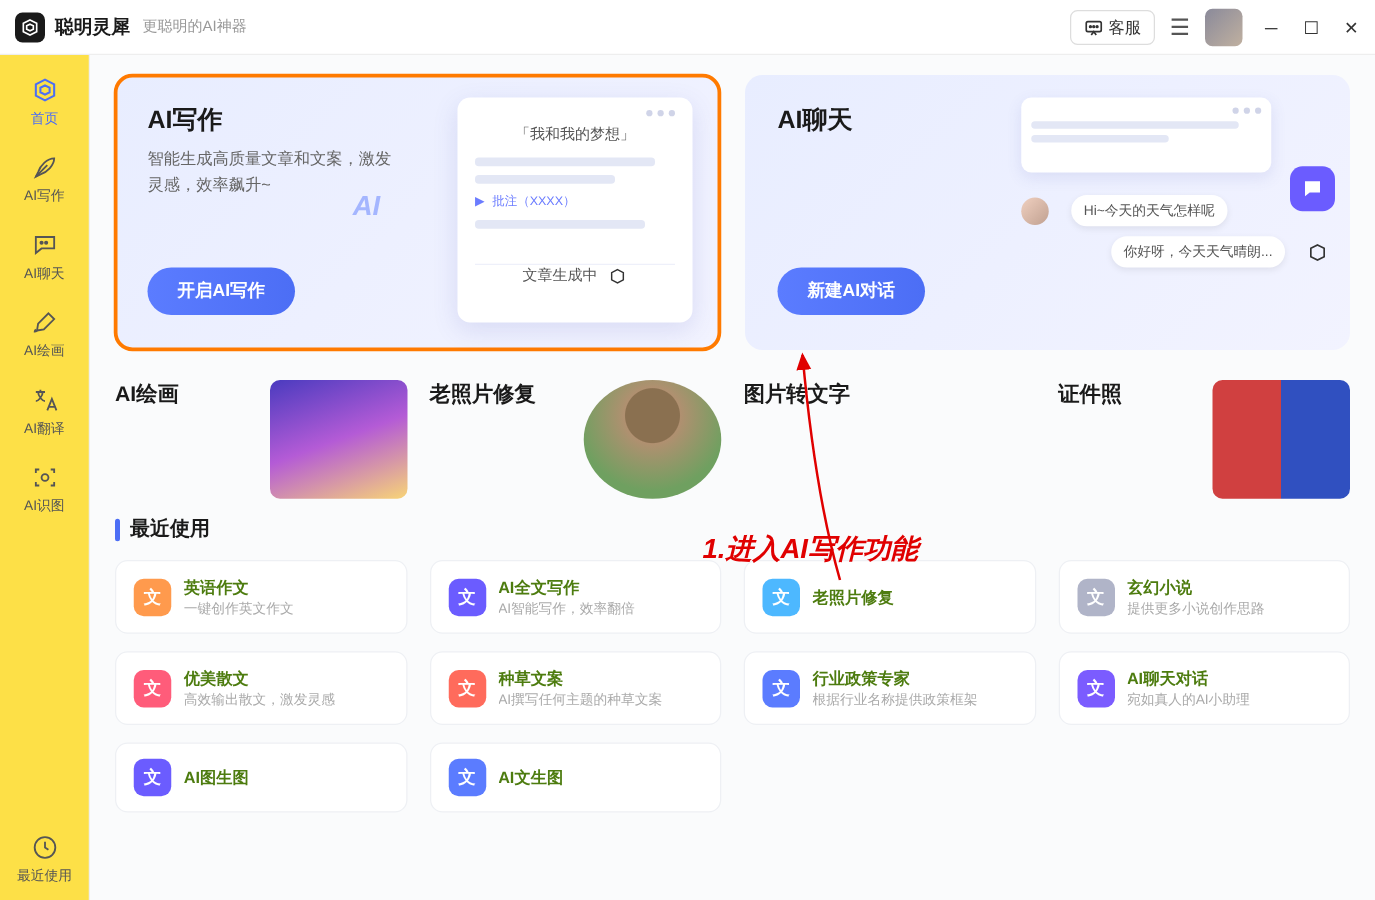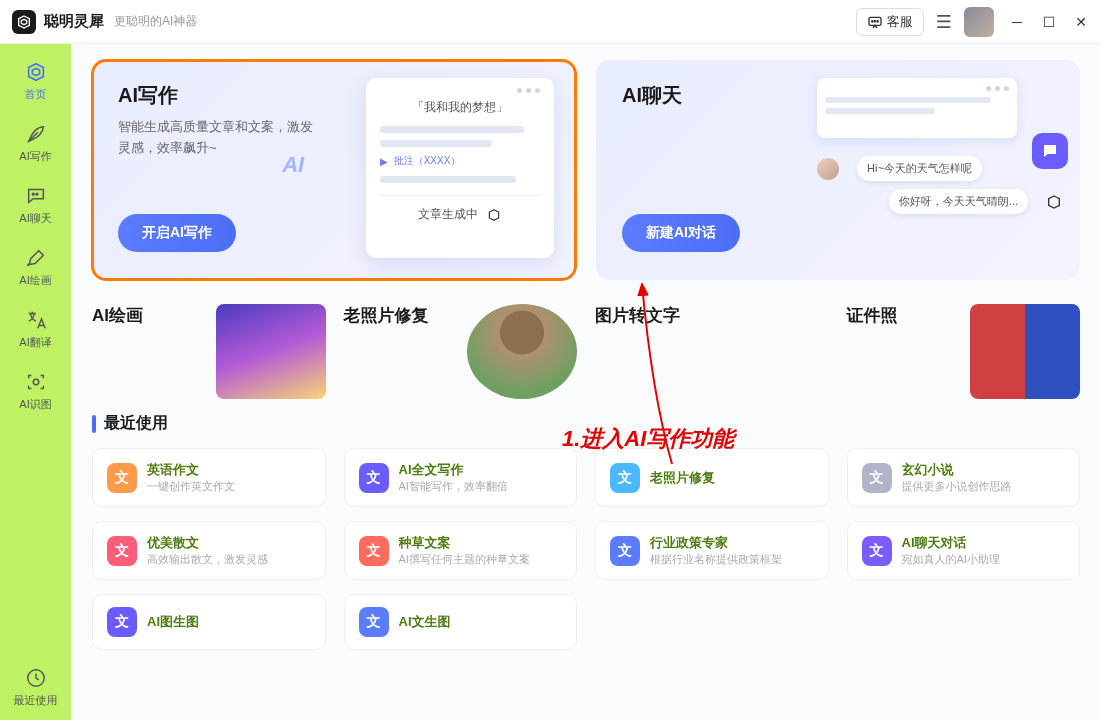--- a/index.html
+++ b/index.html
@@ -15,21 +15,21 @@
 .kefu { display: flex; align-items: center; gap: 4px; font-size: 13px; color: #333; padding: 4px 10px; border: 1px solid #ddd; border-radius: 6px; cursor: pointer; }
 .hamburger { margin: 0 12px; cursor: pointer; color: #555; font-size: 18px; }
 .avatar { width: 30px; height: 30px; border-radius: 6px; background: linear-gradient(135deg,#8a8a9a,#c0b0a0); }
 .win-btns { display: flex; gap: 18px; margin-left: 16px; align-items: center; }
 .win-btn { width: 14px; height: 14px; cursor: pointer; color: #333; display:flex; align-items:center; justify-content:center; font-size:14px; }
 
 
 .layout { display: flex; height: calc(720px - 44px); }
 
 
-.sidebar { width: 72px; background: #bef264; border-right: 1px solid #eee; display: flex; flex-direction: column; align-items: center; padding-top: 8px; }
+.sidebar { width: 72px; background: #fde047; border-right: 1px solid #eee; display: flex; flex-direction: column; align-items: center; padding-top: 8px; }
 .sb-item { width: 60px; padding: 8px 0; display: flex; flex-direction: column; align-items: center; gap: 3px; cursor: pointer; border-radius: 8px; margin-bottom: 4px; color: #555; }
 .sb-item.active { color: #4c6ef5; }
 .sb-item .sb-icon { width: 24px; height: 24px; display:flex; align-items:center; justify-content:center; }
 .sb-item span { font-size: 11px; }
 
 
 .main { flex: 1; padding: 16px 20px; overflow: hidden; position: relative; }
 
 
 .hero-row { display: flex; gap: 20px; }
@@ -41,21 +41,21 @@
 .hero-btn { background: linear-gradient(90deg,#5b7cff,#4c6ef5); color: #fff; border: none; padding: 10px 24px; border-radius: 999px; font-size: 14px; font-weight:600; cursor: pointer; width: fit-content; margin-top:auto; margin-bottom:6px;}
 .hero-right { flex:1; position:relative; }
 
 
 .write-mock { position:absolute; right:0; top:-4px; width: 188px; height: 180px; background:#fff; border-radius:10px; box-shadow:0 6px 20px rgba(80,90,180,0.15); padding:10px 14px; }
 .write-mock .wm-dots { display:flex; gap:4px; justify-content:flex-end; margin-bottom:6px;}
 .write-mock .wm-dots i{ width:5px;height:5px;border-radius:50%;background:#d0d4e8;}
 .wm-head { font-size:12px; color:#555; text-align:center; margin-bottom:10px;}
 .wm-line { height:7px; background:#e3e7f5; border-radius:3px; margin-bottom:7px;}
 .wm-row { display:flex; align-items:center; gap:6px; font-size:10px; color:#6b7cff; margin-bottom:8px;}
-.wm-footer { display:flex; align-items:center; justify-content:center; gap:8px; margin-top:12px; font-size:12px; color:#555; border-top:1px solid #eef0fa; padding-top:10px;}
+.wm-footer { display:flex; align-items:center; justify-content:center; gap:8px; margin-top:28px; font-size:12px; color:#555; border-top:1px solid #eef0fa; }
 .ai-badge { position:absolute; left:-32px; top:70px; font-size:22px; font-weight:800; font-style:italic; color:rgba(91,124,255,0.5);}
 
 
 .chat-mock { position:absolute; right:-4px; top:-4px; width:245px; height:190px; }
 .chat-top { width:200px; height:60px; background:#fff; border-radius:8px; padding:8px; box-shadow:0 4px 12px rgba(80,90,180,0.12);}
 .chat-top .wm-dots{ display:flex; gap:4px; justify-content:flex-end; margin-bottom:6px;}
 .chat-top .wm-dots i{ width:5px;height:5px;border-radius:50%;background:#d0d4e8;}
 .cl { height:6px; background:#e3e7f5; border-radius:3px; margin-bottom:5px;}
 .bubble { display:flex; align-items:center; gap:18px; margin-top:10px; }
 .bubble.right { justify-content:flex-end; }

